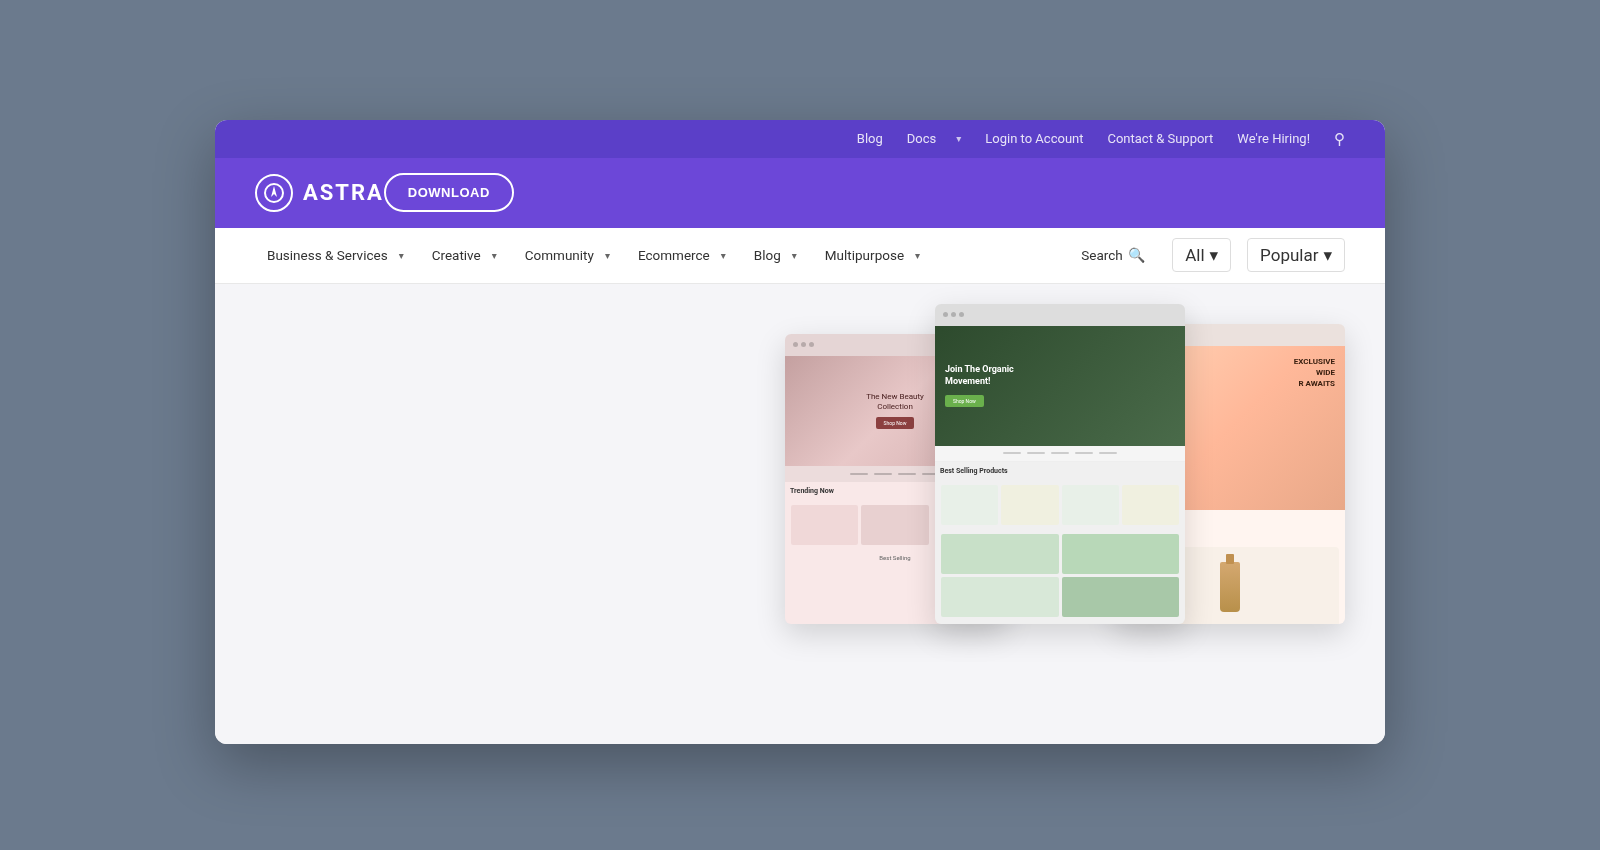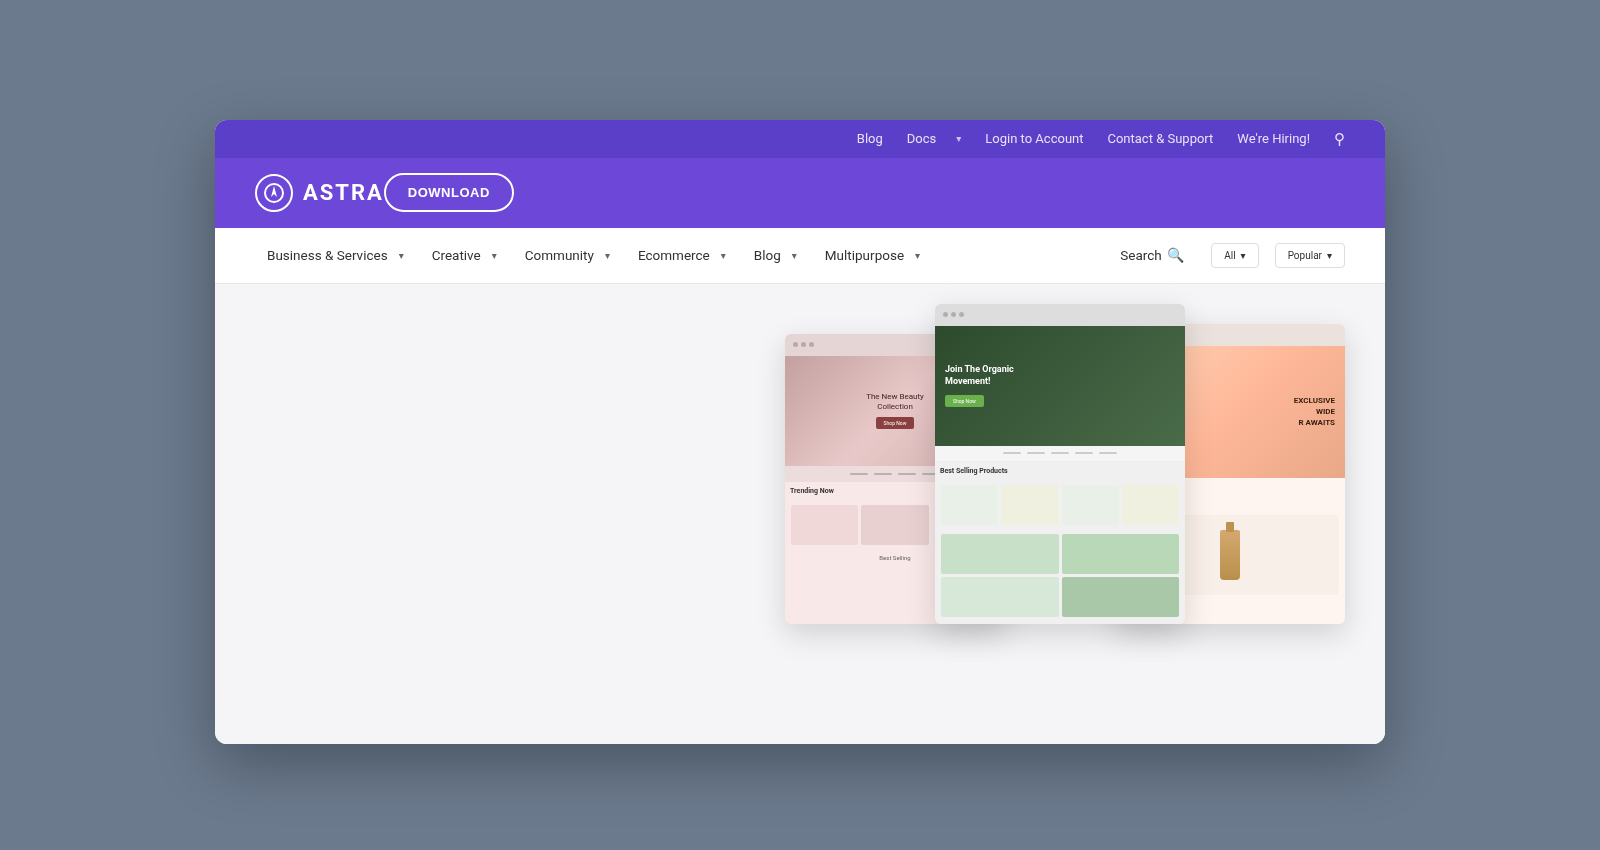--- a/index.html
+++ b/index.html
@@ -151,21 +151,21 @@
       color: #333;
       cursor: pointer;
       padding: 6px 10px;
     }
     .search-btn .search-icon { font-size: 14px; color: #555; }
     .filter-dropdown {
       display: flex;
       align-items: center;
       gap: 5px;
       padding: 6px 12px;
-      font-size: 10px;
+      font-size: 17px;
       color: #333;
       cursor: pointer;
       border: 1px solid #ddd;
       border-radius: 4px;
     }
     
     .hero {
       background: #f5f5f8;
       padding: 60px 40px 0;
       min-height: 380px;
@@ -305,23 +305,22 @@
       background: #6ab04c;
       color: white;
       font-size: 5px;
       padding: 3px 8px;
       border-radius: 2px;
       margin-top: 4px;
       display: inline-block;
     }
     .mock-fragrance-hero {
       background: linear-gradient(135deg, #ffd4b8 0%, #ffb899 50%, #e8a888 100%);
-      height: 132px;
-      display: flex;
-      align-items: center;
+      height: 164px;
+      display: flex;
       justify-content: flex-end;
       padding: 10px;
       position: relative;
     }
     .mock-fragrance-text {
       font-size: 8px;
       font-weight: 700;
       color: #3a2010;
       text-align: right;
       line-height: 1.4;

